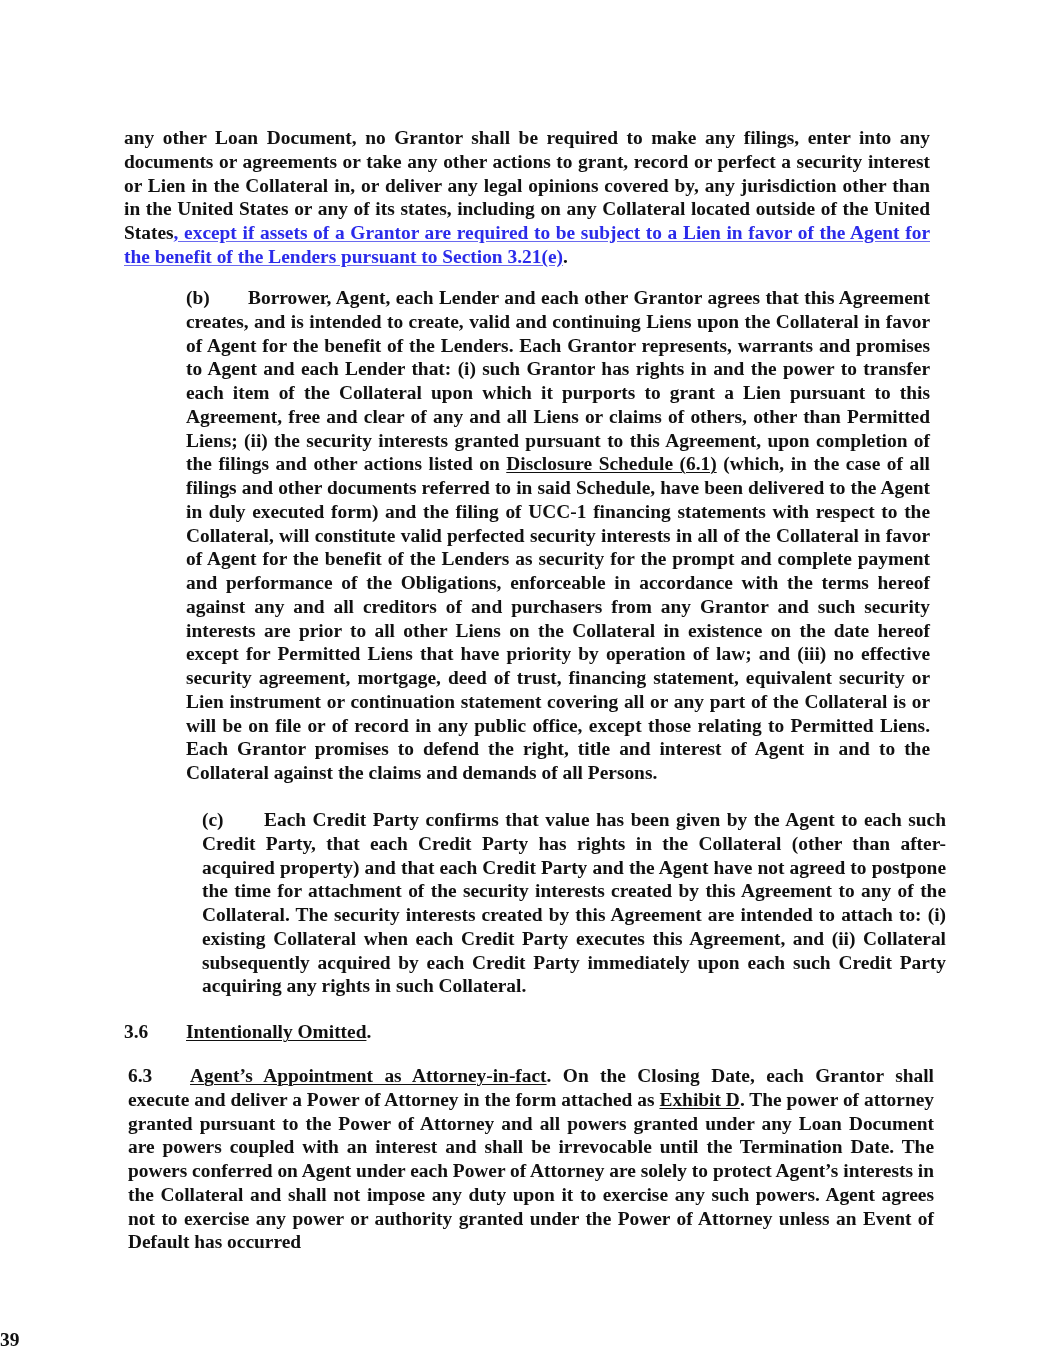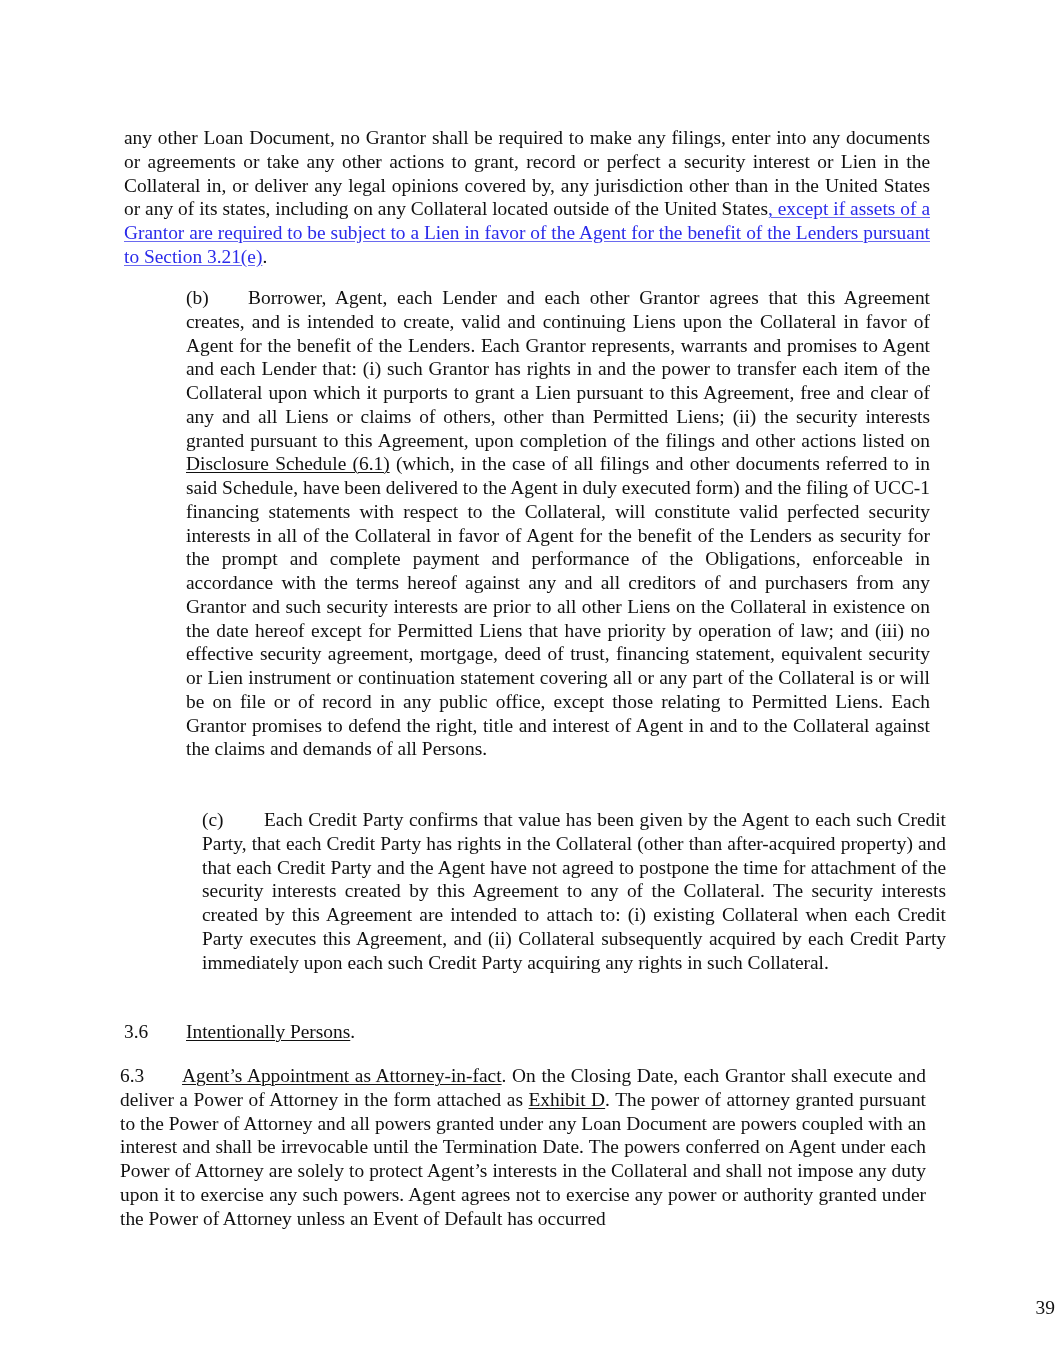--- a/index.html
+++ b/index.html
@@ -1,43 +1,43 @@
 <!DOCTYPE html>
 <html><head>
 <meta charset="utf-8">
 <style>
   html, body { margin: 0; padding: 0; background: #ffffff; }
   body { width: 1055px; height: 1365px; position: relative; overflow: hidden; }
   .page {
     position: absolute; left: 0; top: 0; width: 1055px; height: 1365px;
     background: #ffffff; color: #111111;
     font-family: "Liberation Serif", "DejaVu Serif", serif;
-    font-size: 19.4px; line-height: 23.75px;
+    font-size: 19.4px; line-height: 23.75px; font-weight: bold;
   }
   .para { position: absolute; text-align: justify; text-align-last: left; margin: 0; }
   .p-top { left: 124px; top: 126px; width: 806px; }
   .p-b { left: 186px; top: 286px; width: 744px; }
   .p-c { left: 202px; top: 808px; width: 744px; }
   .p-62 { left: 124px; top: 1020px; width: 806px; }
-  .p-63 { left: 120px; top: 1064px; width: 806px; }
+  .p-63 { left: 128px; top: 1064px; width: 806px; }
   .label { display: inline-block; width: 62px; }
   .u { text-decoration: underline; text-underline-offset: 2px; text-decoration-thickness: 1px; }
   .ins { color: #2b2bea; text-decoration: underline; text-decoration-color: #6a6af0; text-underline-offset: 2px; }
-  .page-num { position: absolute; left: 0; width: 1055px; top: 1296px; text-align: right; }
+  .page-num { position: absolute; left: 0; width: 1055px; top: 1328px; text-align: left; }
 </style>
 </head>
 <body>
 
 <div class="page">
 
   <p class="para p-top"><span>any other Loan Document, no Grantor shall be required to make any filings, enter into any documents or agreements or take any other actions to grant, record or perfect a security interest or Lien in the Collateral in, or deliver any legal opinions covered by, any jurisdiction other than in the United States or any of its states, including on any Collateral located outside of the United States</span><span class="ins">, except if assets of a Grantor are required to be subject to a Lien in favor of the Agent for the benefit of the Lenders pursuant to Section 3.21(e)</span><span>.</span></p>
 
   <p class="para p-b"><span class="label">(b)</span><span>Borrower, Agent, each Lender and each other Grantor agrees that this Agreement creates, and is intended to create, valid and continuing Liens upon the Collateral in favor of Agent for the benefit of the Lenders.  Each Grantor represents, warrants and promises to Agent and each Lender that:  (i) such Grantor has rights in and the power to transfer each item of the Collateral upon which it purports to grant a Lien pursuant to this Agreement, free and clear of any and all Liens or claims of others, other than Permitted Liens; (ii) the security interests granted pursuant to this Agreement, upon completion of the filings and other actions listed on </span><span class="u">Disclosure Schedule (6.1)</span><span> (which, in the case of all filings and other documents referred to in said Schedule, have been delivered to the Agent in duly executed form) and the filing of UCC-1 financing statements with respect to the Collateral, will constitute valid perfected security interests in all of the Collateral in favor of Agent for the benefit of the Lenders as security for the prompt and complete payment and performance of the Obligations, enforceable in accordance with the terms hereof against any and all creditors of and purchasers from any Grantor and such security interests are prior to all other Liens on the Collateral in existence on the date hereof except for Permitted Liens that have priority by operation of law; and (iii) no effective security agreement, mortgage, deed of trust, financing statement, equivalent security or Lien instrument or continuation statement covering all or any part of the Collateral is or will be on file or of record in any public office, except those relating to Permitted Liens.  Each Grantor promises to defend the right, title and interest of Agent in and to the Collateral against the claims and demands of all Persons.</span></p>
 
   <p class="para p-c"><span class="label">(c)</span><span>Each Credit Party confirms that value has been given by the Agent to each such Credit Party, that each Credit Party has rights in the Collateral (other than after-acquired property) and that each Credit Party and the Agent have not agreed to postpone the time for attachment of the security interests created by this Agreement to any of the Collateral.  The security interests created by this Agreement are intended to attach to:  (i) existing Collateral when each Credit Party executes this Agreement, and (ii) Collateral subsequently acquired by each Credit Party immediately upon each such Credit Party acquiring any rights in such Collateral.</span></p>
 
-  <p class="para p-62"><span class="label">3.6</span><span class="u">Intentionally Persons</span><span>.</span></p>
+  <p class="para p-62"><span class="label">3.6</span><span class="u">Intentionally Omitted</span><span>.</span></p>
 
   <p class="para p-63"><span class="label">6.3</span><span class="u">Agent’s Appointment as Attorney-in-fact</span><span>.  On the Closing Date, each Grantor shall execute and deliver a Power of Attorney in the form attached as </span><span class="u">Exhibit D</span><span>.  The power of attorney granted pursuant to the Power of Attorney and all powers granted under any Loan Document are powers coupled with an interest and shall be irrevocable until the Termination Date.  The powers conferred on Agent under each Power of Attorney are solely to protect Agent’s interests in the Collateral and shall not impose any duty upon it to exercise any such powers.  Agent agrees not to exercise any power or authority granted under the Power of Attorney unless an Event of Default has occurred</span></p>
 
   <div class="page-num">39</div>
 
 </div>
 
 </body></html>

